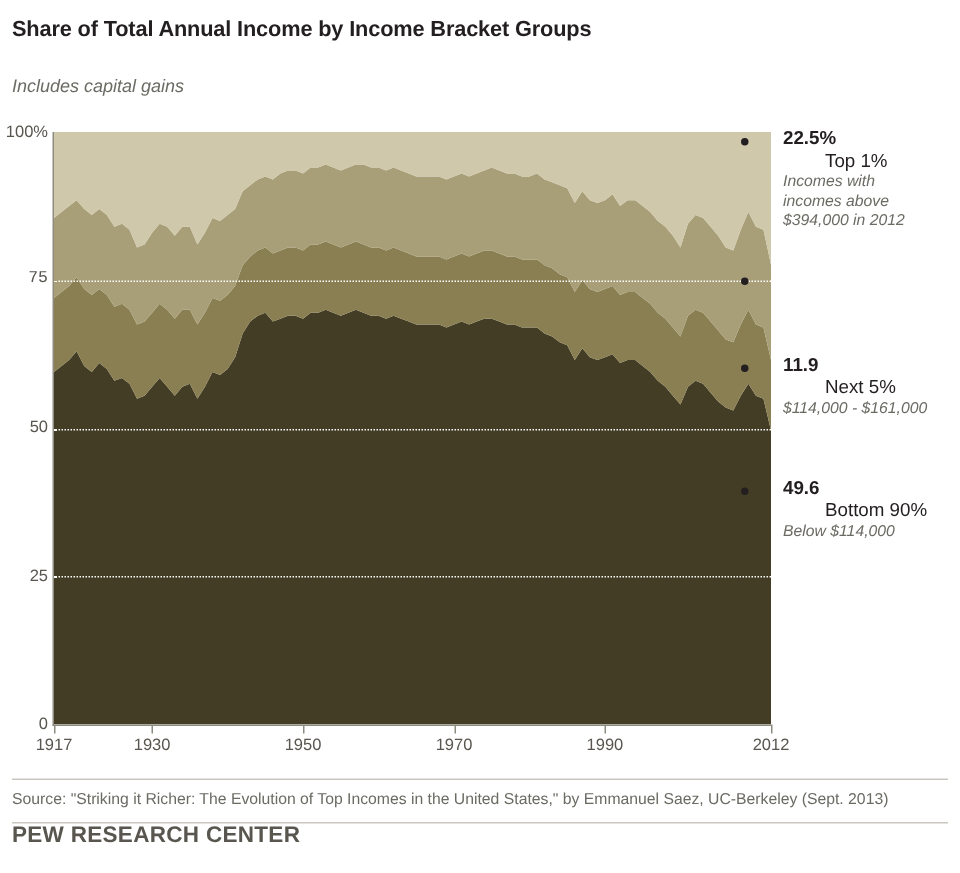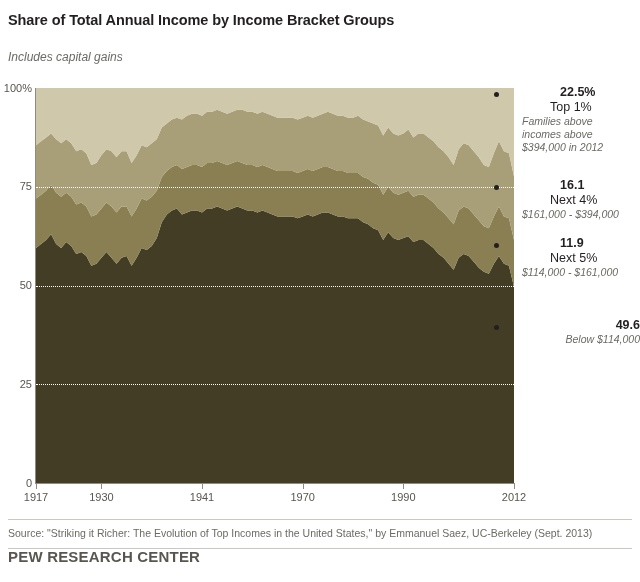--- a/index.html
+++ b/index.html
@@ -48,21 +48,21 @@
   .tick{
     position:absolute;width:1px;height:5px;background:#8e8b80;top:484px;
   }
   .xlabel{
     position:absolute;top:491px;font-size:11px;color:#58564f;text-align:center;
     transform:translateX(-50%);
   }
 
   
   .ann{position:absolute;left:522px;width:118px;}
-  .ann .pct{font-size:12.5px;font-weight:bold;color:#231f20;display:block;line-height:15px;margin-left:38px;}
+  .ann .pct{font-size:12.5px;font-weight:bold;color:#231f20;display:block;line-height:15px;}
   .ann .grp{font-size:12.5px;color:#231f20;display:block;line-height:15px;margin-left:28px;}
   .ann .desc{font-size:10.5px;font-style:italic;color:#6b6a63;display:block;line-height:13px;}
   .dot{
     position:absolute;width:5px;height:5px;border-radius:50%;background:#231f20;
   }
 
   .footer-rule{
     position:absolute;left:8px;top:519px;width:624px;height:1px;background:#c9c7bf;
   }
   .source{
@@ -78,21 +78,21 @@
 </style>
 </head>
 <body>
 
 <div class="chart-wrap">
 
   <div class="title">Share of Total Annual Income by Income Bracket Groups</div>
   <div class="subtitle">Includes capital gains</div>
 
   <div class="yaxis-label" style="left:0px;top:82px;">100%</div>
-  <div class="yaxis-label" style="left:0px;top:180px;">75</div>
+  <div class="yaxis-label" style="left:0px;top:180px;font-family:Liberation Mono, monospace;">75</div>
   <div class="yaxis-label" style="left:0px;top:279px;">50</div>
   <div class="yaxis-label" style="left:0px;top:378px;">25</div>
   <div class="yaxis-label" style="left:0px;top:477px;">0</div>
 
   <div class="plot">
     <svg id="area-svg" width="478" height="395" viewBox="0 0 478 395" preserveAspectRatio="none">
         <path d="M0.00,159.98 L5.03,156.03 L10.06,152.08 L15.09,146.15 L20.13,156.03 L25.16,159.98 L30.19,154.05 L35.22,158.00 L40.25,165.90 L45.28,163.93 L50.32,167.88 L55.35,177.75 L60.38,175.77 L65.41,169.85 L70.44,163.93 L75.47,169.85 L80.51,175.77 L85.54,169.85 L90.57,167.88 L95.60,177.75 L100.63,169.85 L105.66,159.98 L110.69,161.95 L115.73,158.00 L120.76,150.10 L125.79,134.30 L130.82,126.40 L135.85,122.45 L140.88,120.48 L145.92,126.40 L150.95,124.42 L155.98,122.45 L161.01,122.45 L166.04,124.42 L171.07,120.48 L176.11,120.48 L181.14,118.50 L186.17,120.48 L191.20,122.45 L196.23,120.48 L201.26,118.50 L206.29,120.48 L211.33,122.45 L216.36,122.45 L221.39,124.42 L226.42,122.45 L231.45,124.42 L236.48,126.40 L241.52,128.38 L246.55,128.38 L251.58,128.38 L256.61,128.38 L261.64,130.35 L266.67,128.38 L271.71,126.40 L276.74,128.38 L281.77,126.40 L286.80,124.42 L291.83,124.42 L296.86,126.40 L301.89,128.38 L306.93,128.38 L311.96,130.35 L316.99,130.35 L322.02,130.35 L327.05,134.30 L332.08,136.27 L337.12,140.22 L342.15,142.20 L347.18,152.08 L352.21,144.17 L357.24,150.10 L362.27,152.08 L367.31,150.10 L372.34,148.13 L377.37,154.05 L382.40,152.08 L387.43,152.08 L392.46,156.03 L397.49,159.98 L402.53,165.90 L407.56,169.85 L412.59,175.77 L417.62,181.70 L422.65,169.85 L427.68,165.90 L432.72,167.88 L437.75,173.80 L442.78,179.72 L447.81,183.67 L452.84,185.65 L457.87,175.77 L462.91,167.88 L467.94,175.77 L472.97,177.75 L478.00,199.08 L478.00,395.00 L472.97,395.00 L467.94,395.00 L462.91,395.00 L457.87,395.00 L452.84,395.00 L447.81,395.00 L442.78,395.00 L437.75,395.00 L432.72,395.00 L427.68,395.00 L422.65,395.00 L417.62,395.00 L412.59,395.00 L407.56,395.00 L402.53,395.00 L397.49,395.00 L392.46,395.00 L387.43,395.00 L382.40,395.00 L377.37,395.00 L372.34,395.00 L367.31,395.00 L362.27,395.00 L357.24,395.00 L352.21,395.00 L347.18,395.00 L342.15,395.00 L337.12,395.00 L332.08,395.00 L327.05,395.00 L322.02,395.00 L316.99,395.00 L311.96,395.00 L306.93,395.00 L301.89,395.00 L296.86,395.00 L291.83,395.00 L286.80,395.00 L281.77,395.00 L276.74,395.00 L271.71,395.00 L266.67,395.00 L261.64,395.00 L256.61,395.00 L251.58,395.00 L246.55,395.00 L241.52,395.00 L236.48,395.00 L231.45,395.00 L226.42,395.00 L221.39,395.00 L216.36,395.00 L211.33,395.00 L206.29,395.00 L201.26,395.00 L196.23,395.00 L191.20,395.00 L186.17,395.00 L181.14,395.00 L176.11,395.00 L171.07,395.00 L166.04,395.00 L161.01,395.00 L155.98,395.00 L150.95,395.00 L145.92,395.00 L140.88,395.00 L135.85,395.00 L130.82,395.00 L125.79,395.00 L120.76,395.00 L115.73,395.00 L110.69,395.00 L105.66,395.00 L100.63,395.00 L95.60,395.00 L90.57,395.00 L85.54,395.00 L80.51,395.00 L75.47,395.00 L70.44,395.00 L65.41,395.00 L60.38,395.00 L55.35,395.00 L50.32,395.00 L45.28,395.00 L40.25,395.00 L35.22,395.00 L30.19,395.00 L25.16,395.00 L20.13,395.00 L15.09,395.00 L10.06,395.00 L5.03,395.00 L0.00,395.00 Z" fill="#443d26"></path>
         <path d="M0.00,110.60 L5.03,106.65 L10.06,102.70 L15.09,96.77 L20.13,104.68 L25.16,108.63 L30.19,104.68 L35.22,108.63 L40.25,116.53 L45.28,114.55 L50.32,118.50 L55.35,128.38 L60.38,126.40 L65.41,120.48 L70.44,114.55 L75.47,118.50 L80.51,124.42 L85.54,118.50 L90.57,118.50 L95.60,128.38 L100.63,120.48 L105.66,110.60 L110.69,112.57 L115.73,108.63 L120.76,102.70 L125.79,88.88 L130.82,82.95 L135.85,79.00 L140.88,77.02 L145.92,80.97 L150.95,79.00 L155.98,77.02 L161.01,77.02 L166.04,79.00 L171.07,75.05 L176.11,75.05 L181.14,73.08 L186.17,75.05 L191.20,77.02 L196.23,75.05 L201.26,73.08 L206.29,75.05 L211.33,77.02 L216.36,77.02 L221.39,79.00 L226.42,77.02 L231.45,79.00 L236.48,80.97 L241.52,82.95 L246.55,82.95 L251.58,82.95 L256.61,82.95 L261.64,84.93 L266.67,82.95 L271.71,80.97 L276.74,82.95 L281.77,80.97 L286.80,79.00 L291.83,79.00 L296.86,80.97 L301.89,82.95 L306.93,82.95 L311.96,84.93 L316.99,84.93 L322.02,84.93 L327.05,88.88 L332.08,90.85 L337.12,94.80 L342.15,96.77 L347.18,106.65 L352.21,98.75 L357.24,104.68 L362.27,106.65 L367.31,104.68 L372.34,102.70 L377.37,108.63 L382.40,106.65 L387.43,106.65 L392.46,110.60 L397.49,114.55 L402.53,120.48 L407.56,124.42 L412.59,130.35 L417.62,136.27 L422.65,122.45 L427.68,118.50 L432.72,120.48 L437.75,126.40 L442.78,132.32 L447.81,138.25 L452.84,140.22 L457.87,128.38 L462.91,118.50 L467.94,128.38 L472.97,130.35 L478.00,152.08 L478.00,199.08 L472.97,177.75 L467.94,175.77 L462.91,167.88 L457.87,175.77 L452.84,185.65 L447.81,183.67 L442.78,179.72 L437.75,173.80 L432.72,167.88 L427.68,165.90 L422.65,169.85 L417.62,181.70 L412.59,175.77 L407.56,169.85 L402.53,165.90 L397.49,159.98 L392.46,156.03 L387.43,152.08 L382.40,152.08 L377.37,154.05 L372.34,148.13 L367.31,150.10 L362.27,152.08 L357.24,150.10 L352.21,144.17 L347.18,152.08 L342.15,142.20 L337.12,140.22 L332.08,136.27 L327.05,134.30 L322.02,130.35 L316.99,130.35 L311.96,130.35 L306.93,128.38 L301.89,128.38 L296.86,126.40 L291.83,124.42 L286.80,124.42 L281.77,126.40 L276.74,128.38 L271.71,126.40 L266.67,128.38 L261.64,130.35 L256.61,128.38 L251.58,128.38 L246.55,128.38 L241.52,128.38 L236.48,126.40 L231.45,124.42 L226.42,122.45 L221.39,124.42 L216.36,122.45 L211.33,122.45 L206.29,120.48 L201.26,118.50 L196.23,120.48 L191.20,122.45 L186.17,120.48 L181.14,118.50 L176.11,120.48 L171.07,120.48 L166.04,124.42 L161.01,122.45 L155.98,122.45 L150.95,124.42 L145.92,126.40 L140.88,120.48 L135.85,122.45 L130.82,126.40 L125.79,134.30 L120.76,150.10 L115.73,158.00 L110.69,161.95 L105.66,159.98 L100.63,169.85 L95.60,177.75 L90.57,167.88 L85.54,169.85 L80.51,175.77 L75.47,169.85 L70.44,163.93 L65.41,169.85 L60.38,175.77 L55.35,177.75 L50.32,167.88 L45.28,163.93 L40.25,165.90 L35.22,158.00 L30.19,154.05 L25.16,159.98 L20.13,156.03 L15.09,146.15 L10.06,152.08 L5.03,156.03 L0.00,159.98 Z" fill="#8a7f52"></path>
         <path d="M0.00,57.28 L5.03,53.32 L10.06,49.38 L15.09,45.43 L20.13,51.35 L25.16,55.30 L30.19,51.35 L35.22,55.30 L40.25,63.20 L45.28,61.23 L50.32,65.18 L55.35,77.02 L60.38,75.05 L65.41,67.15 L70.44,61.23 L75.47,63.20 L80.51,69.13 L85.54,63.20 L90.57,63.20 L95.60,75.05 L100.63,67.15 L105.66,57.28 L110.69,59.25 L115.73,55.30 L120.76,51.35 L125.79,39.50 L130.82,35.55 L135.85,31.60 L140.88,29.63 L145.92,31.60 L150.95,27.65 L155.98,25.67 L161.01,25.67 L166.04,27.65 L171.07,23.70 L176.11,23.70 L181.14,21.73 L186.17,23.70 L191.20,25.67 L196.23,23.70 L201.26,21.73 L206.29,21.73 L211.33,23.70 L216.36,23.70 L221.39,25.67 L226.42,23.70 L231.45,25.67 L236.48,27.65 L241.52,29.63 L246.55,29.63 L251.58,29.63 L256.61,29.63 L261.64,31.60 L266.67,29.63 L271.71,27.65 L276.74,29.63 L281.77,27.65 L286.80,25.67 L291.83,23.70 L296.86,25.67 L301.89,27.65 L306.93,27.65 L311.96,29.63 L316.99,29.63 L322.02,27.65 L327.05,31.60 L332.08,33.57 L337.12,35.55 L342.15,37.52 L347.18,47.40 L352.21,39.50 L357.24,45.43 L362.27,47.40 L367.31,45.43 L372.34,41.47 L377.37,49.38 L382.40,45.43 L387.43,45.43 L392.46,49.38 L397.49,53.32 L402.53,59.25 L407.56,63.20 L412.59,69.13 L417.62,77.02 L422.65,61.23 L427.68,55.30 L432.72,57.28 L437.75,63.20 L442.78,69.13 L447.81,77.02 L452.84,79.00 L457.87,65.18 L462.91,53.32 L467.94,63.20 L472.97,65.18 L478.00,88.48 L478.00,152.08 L472.97,130.35 L467.94,128.38 L462.91,118.50 L457.87,128.38 L452.84,140.22 L447.81,138.25 L442.78,132.32 L437.75,126.40 L432.72,120.48 L427.68,118.50 L422.65,122.45 L417.62,136.27 L412.59,130.35 L407.56,124.42 L402.53,120.48 L397.49,114.55 L392.46,110.60 L387.43,106.65 L382.40,106.65 L377.37,108.63 L372.34,102.70 L367.31,104.68 L362.27,106.65 L357.24,104.68 L352.21,98.75 L347.18,106.65 L342.15,96.77 L337.12,94.80 L332.08,90.85 L327.05,88.88 L322.02,84.93 L316.99,84.93 L311.96,84.93 L306.93,82.95 L301.89,82.95 L296.86,80.97 L291.83,79.00 L286.80,79.00 L281.77,80.97 L276.74,82.95 L271.71,80.97 L266.67,82.95 L261.64,84.93 L256.61,82.95 L251.58,82.95 L246.55,82.95 L241.52,82.95 L236.48,80.97 L231.45,79.00 L226.42,77.02 L221.39,79.00 L216.36,77.02 L211.33,77.02 L206.29,75.05 L201.26,73.08 L196.23,75.05 L191.20,77.02 L186.17,75.05 L181.14,73.08 L176.11,75.05 L171.07,75.05 L166.04,79.00 L161.01,77.02 L155.98,77.02 L150.95,79.00 L145.92,80.97 L140.88,77.02 L135.85,79.00 L130.82,82.95 L125.79,88.88 L120.76,102.70 L115.73,108.63 L110.69,112.57 L105.66,110.60 L100.63,120.48 L95.60,128.38 L90.57,118.50 L85.54,118.50 L80.51,124.42 L75.47,118.50 L70.44,114.55 L65.41,120.48 L60.38,126.40 L55.35,128.38 L50.32,118.50 L45.28,114.55 L40.25,116.53 L35.22,108.63 L30.19,104.68 L25.16,108.63 L20.13,104.68 L15.09,96.77 L10.06,102.70 L5.03,106.65 L0.00,110.60 Z" fill="#a89f78"></path>
         <path d="M0.00,0.00 L5.03,0.00 L10.06,0.00 L15.09,0.00 L20.13,0.00 L25.16,0.00 L30.19,0.00 L35.22,0.00 L40.25,0.00 L45.28,0.00 L50.32,0.00 L55.35,0.00 L60.38,0.00 L65.41,0.00 L70.44,0.00 L75.47,0.00 L80.51,0.00 L85.54,0.00 L90.57,0.00 L95.60,0.00 L100.63,0.00 L105.66,0.00 L110.69,0.00 L115.73,0.00 L120.76,0.00 L125.79,0.00 L130.82,0.00 L135.85,0.00 L140.88,0.00 L145.92,0.00 L150.95,0.00 L155.98,0.00 L161.01,0.00 L166.04,0.00 L171.07,0.00 L176.11,0.00 L181.14,0.00 L186.17,0.00 L191.20,0.00 L196.23,0.00 L201.26,0.00 L206.29,0.00 L211.33,0.00 L216.36,0.00 L221.39,0.00 L226.42,0.00 L231.45,0.00 L236.48,0.00 L241.52,0.00 L246.55,0.00 L251.58,0.00 L256.61,0.00 L261.64,0.00 L266.67,0.00 L271.71,0.00 L276.74,0.00 L281.77,0.00 L286.80,0.00 L291.83,0.00 L296.86,0.00 L301.89,0.00 L306.93,0.00 L311.96,0.00 L316.99,0.00 L322.02,0.00 L327.05,0.00 L332.08,0.00 L337.12,0.00 L342.15,0.00 L347.18,0.00 L352.21,0.00 L357.24,0.00 L362.27,0.00 L367.31,0.00 L372.34,0.00 L377.37,0.00 L382.40,0.00 L387.43,0.00 L392.46,0.00 L397.49,0.00 L402.53,0.00 L407.56,0.00 L412.59,0.00 L417.62,0.00 L422.65,0.00 L427.68,0.00 L432.72,0.00 L437.75,0.00 L442.78,0.00 L447.81,0.00 L452.84,0.00 L457.87,0.00 L462.91,0.00 L467.94,0.00 L472.97,0.00 L478.00,-0.39 L478.00,88.48 L472.97,65.18 L467.94,63.20 L462.91,53.32 L457.87,65.18 L452.84,79.00 L447.81,77.02 L442.78,69.13 L437.75,63.20 L432.72,57.28 L427.68,55.30 L422.65,61.23 L417.62,77.02 L412.59,69.13 L407.56,63.20 L402.53,59.25 L397.49,53.32 L392.46,49.38 L387.43,45.43 L382.40,45.43 L377.37,49.38 L372.34,41.47 L367.31,45.43 L362.27,47.40 L357.24,45.43 L352.21,39.50 L347.18,47.40 L342.15,37.52 L337.12,35.55 L332.08,33.57 L327.05,31.60 L322.02,27.65 L316.99,29.63 L311.96,29.63 L306.93,27.65 L301.89,27.65 L296.86,25.67 L291.83,23.70 L286.80,25.67 L281.77,27.65 L276.74,29.63 L271.71,27.65 L266.67,29.63 L261.64,31.60 L256.61,29.63 L251.58,29.63 L246.55,29.63 L241.52,29.63 L236.48,27.65 L231.45,25.67 L226.42,23.70 L221.39,25.67 L216.36,23.70 L211.33,23.70 L206.29,21.73 L201.26,21.73 L196.23,23.70 L191.20,25.67 L186.17,23.70 L181.14,21.73 L176.11,23.70 L171.07,23.70 L166.04,27.65 L161.01,25.67 L155.98,25.67 L150.95,27.65 L145.92,31.60 L140.88,29.63 L135.85,31.60 L130.82,35.55 L125.79,39.50 L120.76,51.35 L115.73,55.30 L110.69,59.25 L105.66,57.28 L100.63,67.15 L95.60,75.05 L90.57,63.20 L85.54,63.20 L80.51,69.13 L75.47,63.20 L70.44,61.23 L65.41,67.15 L60.38,75.05 L55.35,77.02 L50.32,65.18 L45.28,61.23 L40.25,63.20 L35.22,55.30 L30.19,51.35 L25.16,55.30 L20.13,51.35 L15.09,45.43 L10.06,49.38 L5.03,53.32 L0.00,57.28 Z" fill="#cfc8ab"></path>
@@ -104,55 +104,51 @@
 
   <div class="axis-line-left"></div>
   <div class="axis-line-bottom"></div>
 
   <div id="xticks">
       <div class="tick" style="left: 36px;"></div>
       <div class="xlabel" style="left: 36px;">1917</div>
       <div class="tick" style="left: 101.4px;"></div>
       <div class="xlabel" style="left: 101.4px;">1930</div>
       <div class="tick" style="left: 202px;"></div>
-      <div class="xlabel" style="left: 202px;">1941</div>
+      <div class="xlabel" style="left: 202px;">1950</div>
       <div class="tick" style="left: 302.7px;"></div>
       <div class="xlabel" style="left: 302.7px;">1970</div>
       <div class="tick" style="left: 403.3px;"></div>
       <div class="xlabel" style="left: 403.3px;">1990</div>
       <div class="tick" style="left: 514px;"></div>
       <div class="xlabel" style="left: 514px;">2012</div>
     </div>
 
   <div class="dot" style="left:494px;top:92px;"></div>
   <div class="ann" style="top:85px;">
     <span class="pct">22.5%</span>
     <span class="grp">Top 1%</span>
-    <span class="desc">Families above</span>
+    <span class="desc">Incomes with</span>
     <span class="desc">incomes above</span>
     <span class="desc">$394,000 in 2012</span>
   </div>
 
   <div class="dot" style="left:494px;top:185px;"></div>
-  <div class="ann" style="top:178px;">
-    <span class="pct">16.1</span>
-    <span class="grp">Next 4%</span>
-    <span class="desc">$161,000 - $394,000</span>
-  </div>
 
   <div class="dot" style="left:494px;top:243px;"></div>
   <div class="ann" style="top:236px;">
     <span class="pct">11.9</span>
     <span class="grp">Next 5%</span>
     <span class="desc">$114,000 - $161,000</span>
   </div>
 
   <div class="dot" style="left:494px;top:325px;"></div>
-  <div class="ann" style="top:318px;text-align:right;">
+  <div class="ann" style="top:318px;">
     <span class="pct">49.6</span>
+    <span class="grp">Bottom 90%</span>
     <span class="desc">Below $114,000</span>
   </div>
 
   <div class="footer-rule"></div>
   <div class="source">Source: "Striking it Richer: The Evolution of Top Incomes in the United States," by Emmanuel Saez, UC-Berkeley (Sept. 2013)</div>
   <div class="footer-rule2"></div>
   <div class="brand">PEW RESEARCH CENTER</div>
 
 </div>
 

